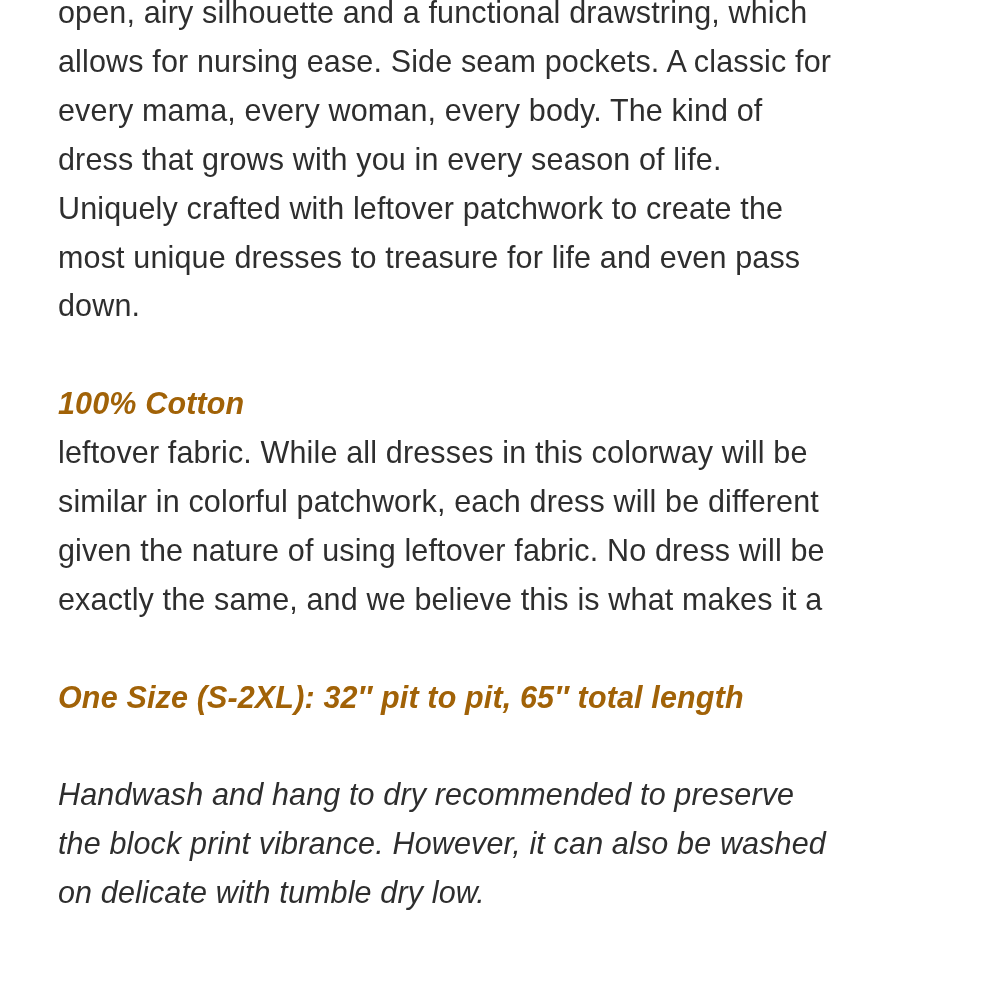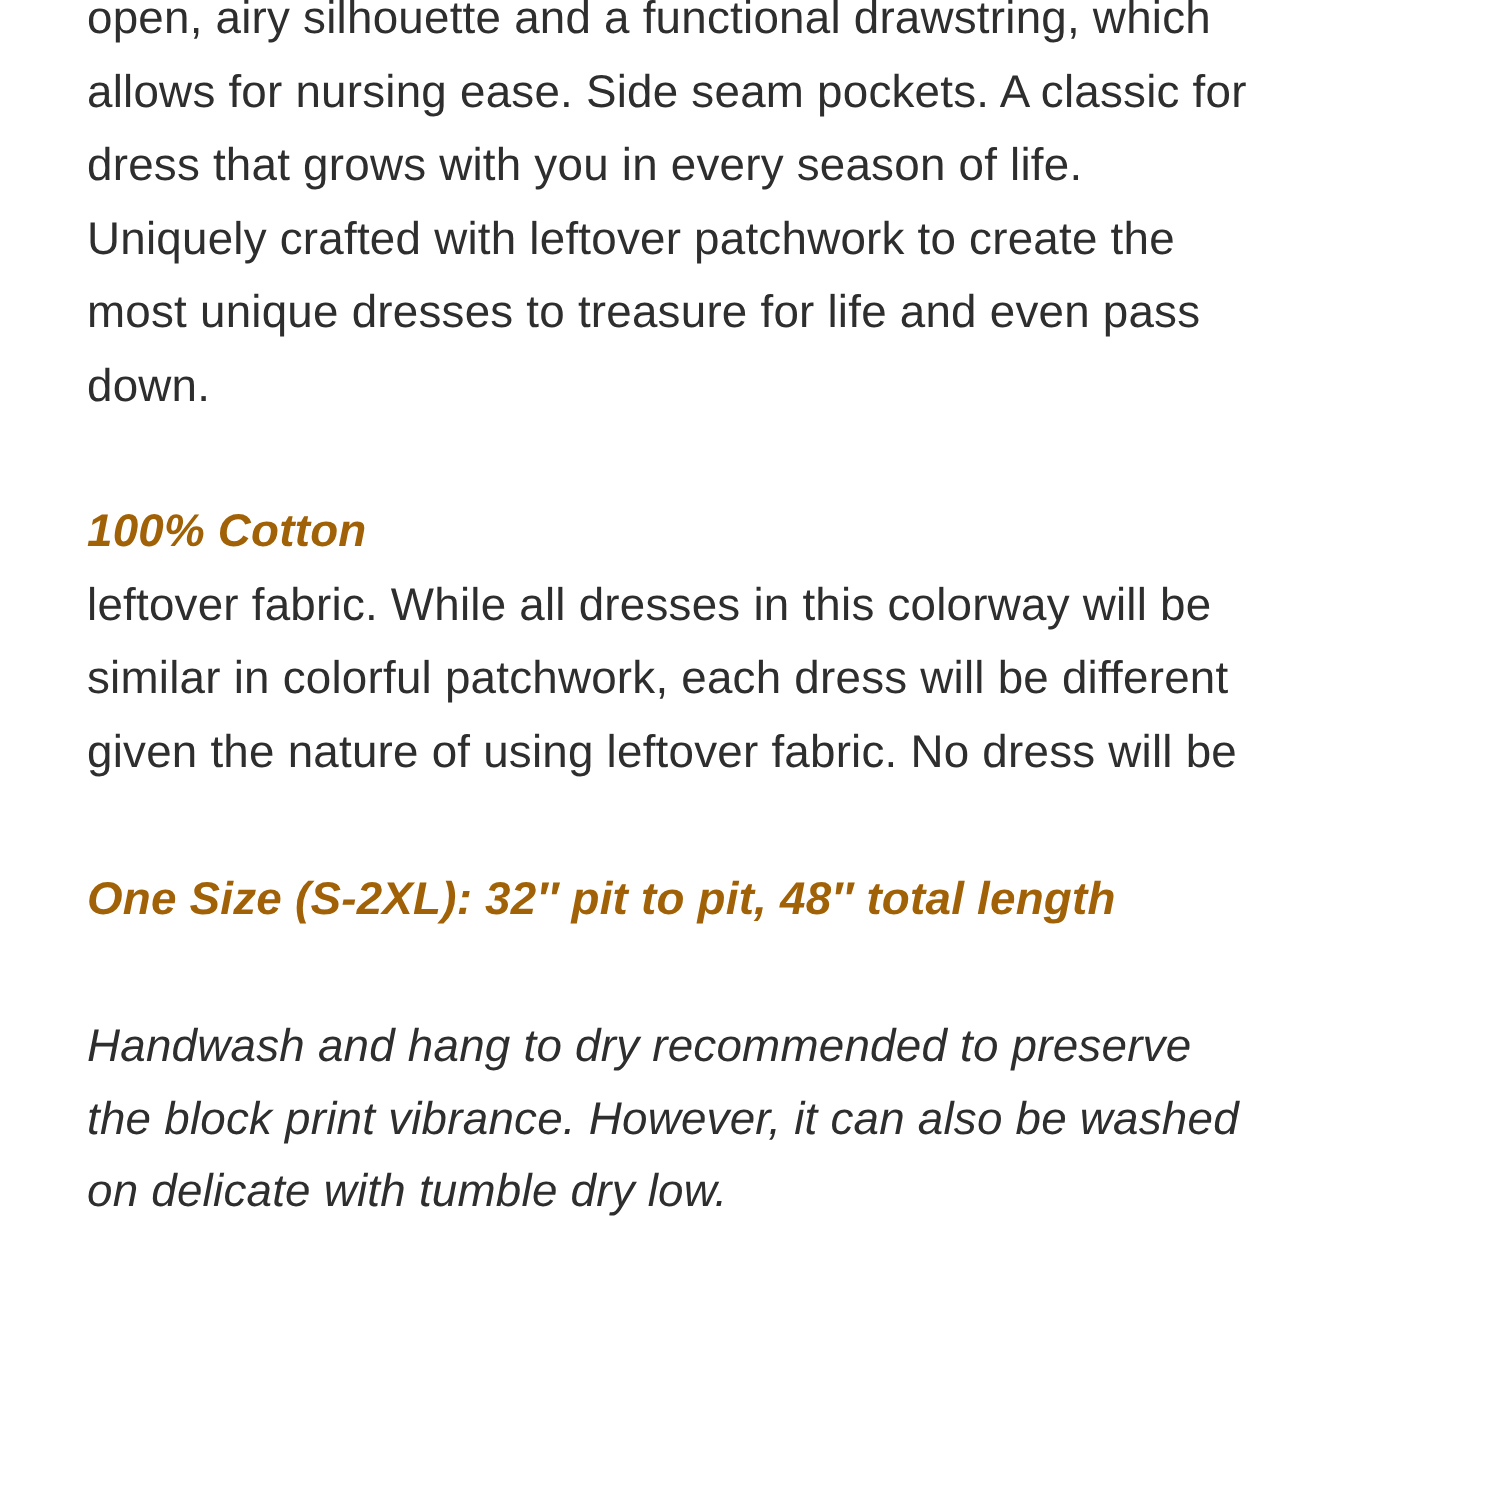--- a/index.html
+++ b/index.html
@@ -65,35 +65,37 @@
     }
   </style>
 </head>
 <body>
 
 <div class="page">
   <div class="content">
     <p class="para">
       <span class="line">open, airy silhouette and a functional drawstring, which</span>
       <span class="line">allows for nursing ease. Side seam pockets. A classic for</span>
+      <span class="line">every mama, every woman, every body. The kind of</span>
       <span class="line">dress that grows with you in every season of life.</span>
       <span class="line">Uniquely crafted with leftover patchwork to create the</span>
       <span class="line">most unique dresses to treasure for life and even pass</span>
       <span class="line">down.</span>
     </p>
     <div class="blank"></div>
     <p class="para">
       <span class="line bold-italic">100% Cotton</span>
       <span class="line">leftover fabric. While all dresses in this colorway will be</span>
       <span class="line">similar in colorful patchwork, each dress will be different</span>
       <span class="line">given the nature of using leftover fabric. No dress will be</span>
+      <span class="line">exactly the same, and we believe this is what makes it a</span>
     </p>
     <div class="blank"></div>
     <p class="para">
-      <span class="line bold-italic">One Size (S-2XL): 32″ pit to pit, 48″ total length</span>
+      <span class="line bold-italic">One Size (S-2XL): 32″ pit to pit, 65″ total length</span>
     </p>
     <div class="blank"></div>
     <p class="para italic">
       <span class="line">Handwash and hang to dry recommended to preserve</span>
       <span class="line">the block print vibrance. However, it can also be washed</span>
       <span class="line">on delicate with tumble dry low.</span>
     </p>
   </div>
 
   <div class="scrollbar-track"></div>

